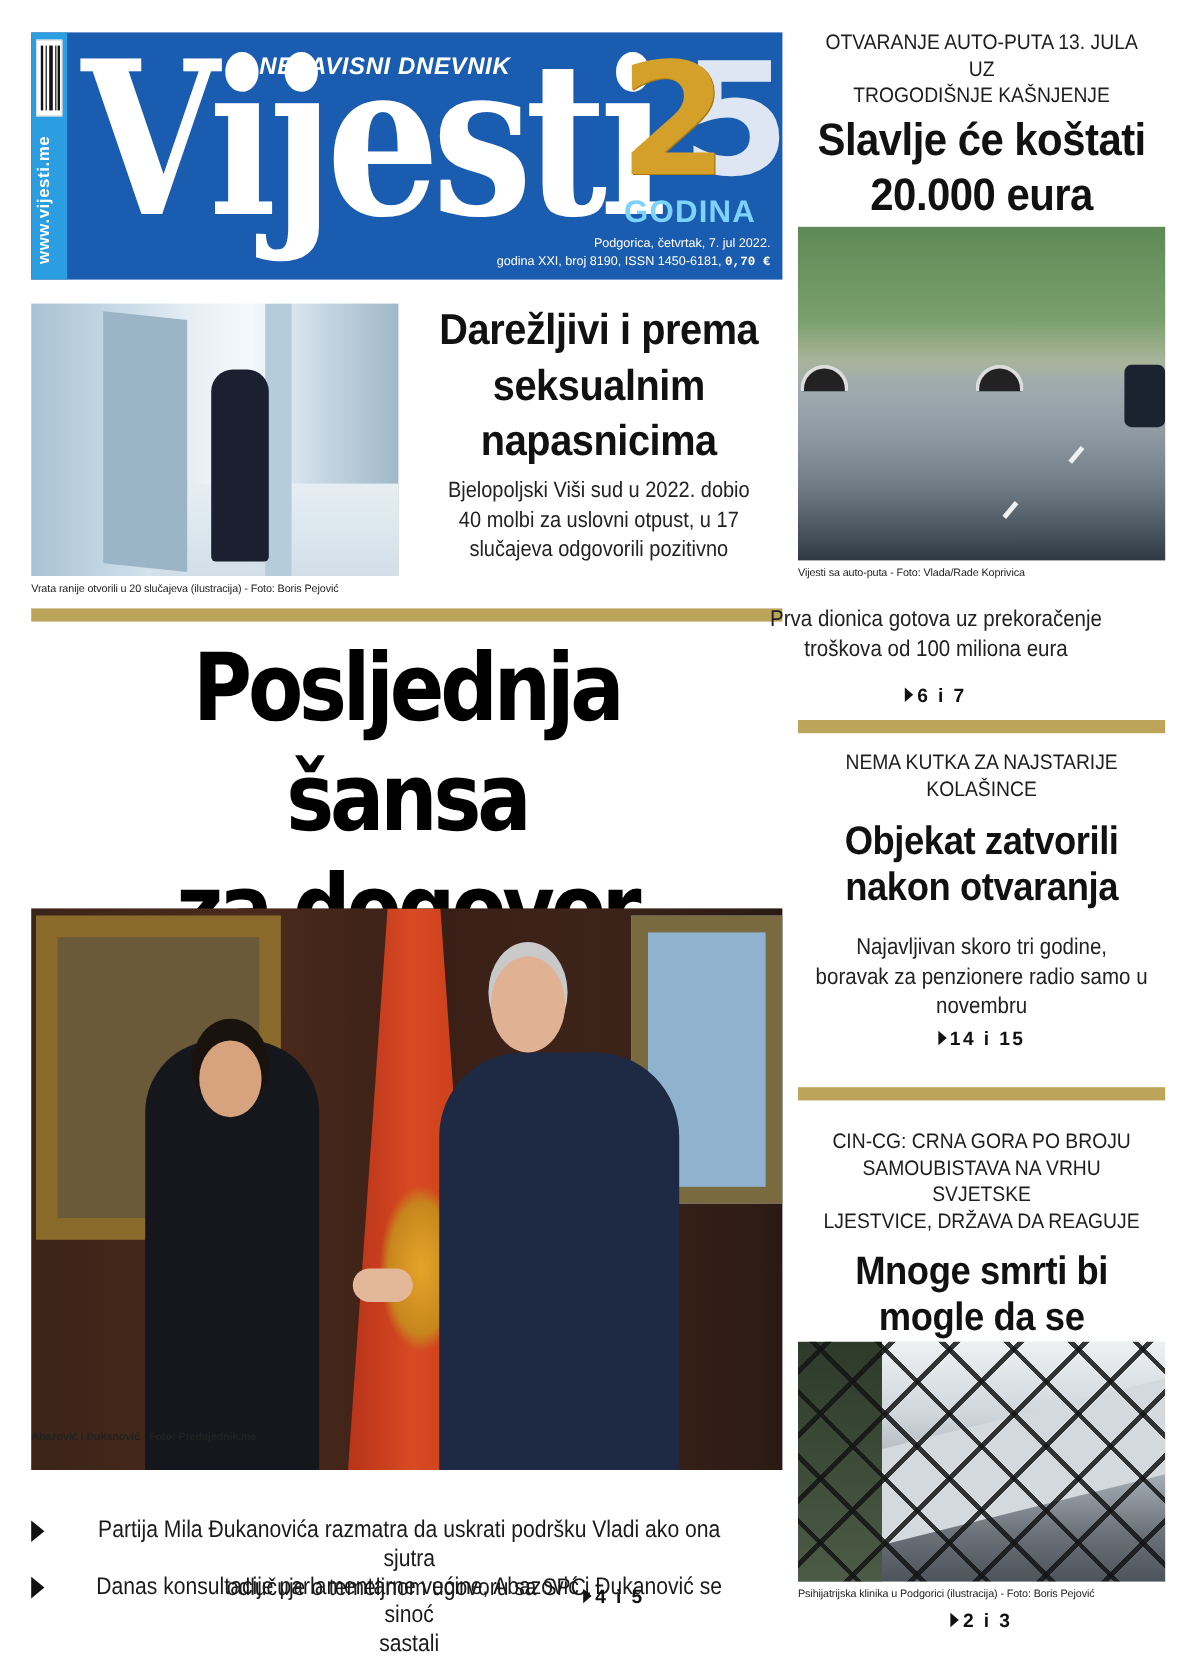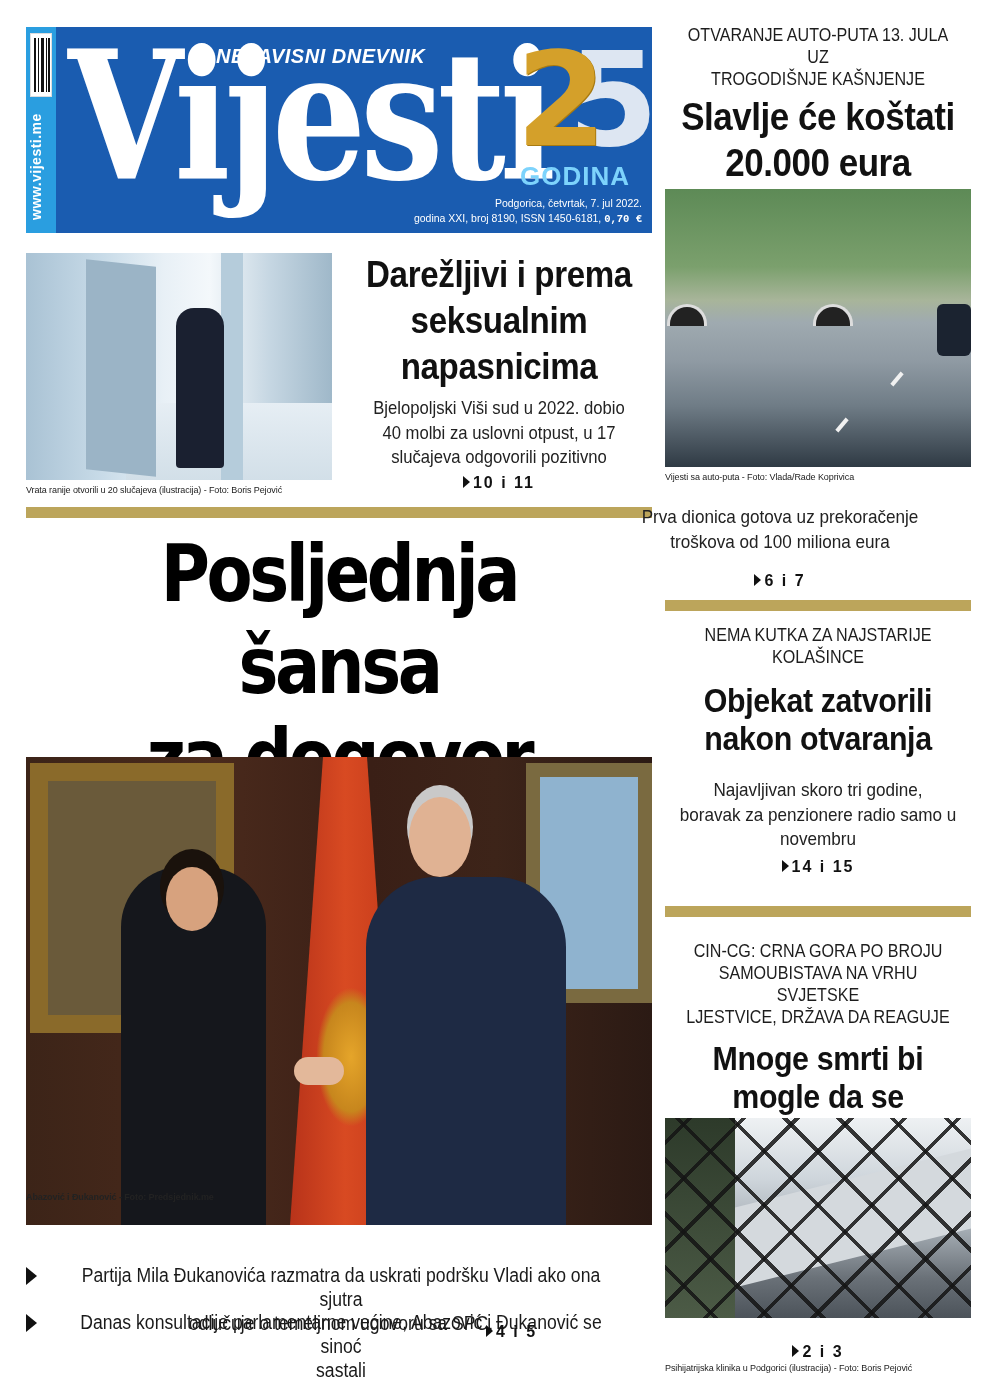--- a/index.html
+++ b/index.html
@@ -121,23 +121,20 @@
   <div class="title-right-md" style="font-size:36px;line-height:46px;">
     <div>Darežljivi i prema</div>
     <div>seksualnim</div>
     <div>napasnicima</div>
   </div>
   <div class="summary" style="margin-top:6px;font-size:18.5px;line-height:24.5px;">
     <div>Bjelopoljski Viši sud u 2022. dobio</div>
     <div>40 molbi za uslovni otpust, u 17</div>
     <div>slučajeva odgovorili pozitivno</div>
   </div>
-  <div class="pageref" style="margin-top:4px;">
-    <span class="tri"></span><span>10 i 11</span>
-  </div>
 </div>
 
 <div class="abs rule-gold" style="left:26px;top:507px;width:626px;"></div>
 
 <div class="abs main-head">
   <div>Posljednja šansa</div>
   <div>za dogovor</div>
 </div>
 
 <div class="abs photo photo-meeting">
@@ -232,16 +229,16 @@
     <div>Mnoge smrti bi</div>
     <div>mogle da se spriječe</div>
   </div>
 </div>
 
 <div class="abs photo photo-clinic">
   <div class="trees"></div>
     <div class="building"></div>
     <div class="fence"></div>
 </div>
-<div class="abs caption" style="left:665px;top:1323px;width:310px;margin-top:40px;">Psihijatrijska klinika u Podgorici (ilustracija) - Foto: Boris Pejović</div>
+<div class="abs caption" style="left:665px;top:1323px;width:310px;">Psihijatrijska klinika u Podgorici (ilustracija) - Foto: Boris Pejović</div>
 <div class="abs pageref" style="left:665px;top:1343px;width:306px;">
   <span class="tri"></span><span>2 i 3</span>
 </div>
 
 </body></html>

